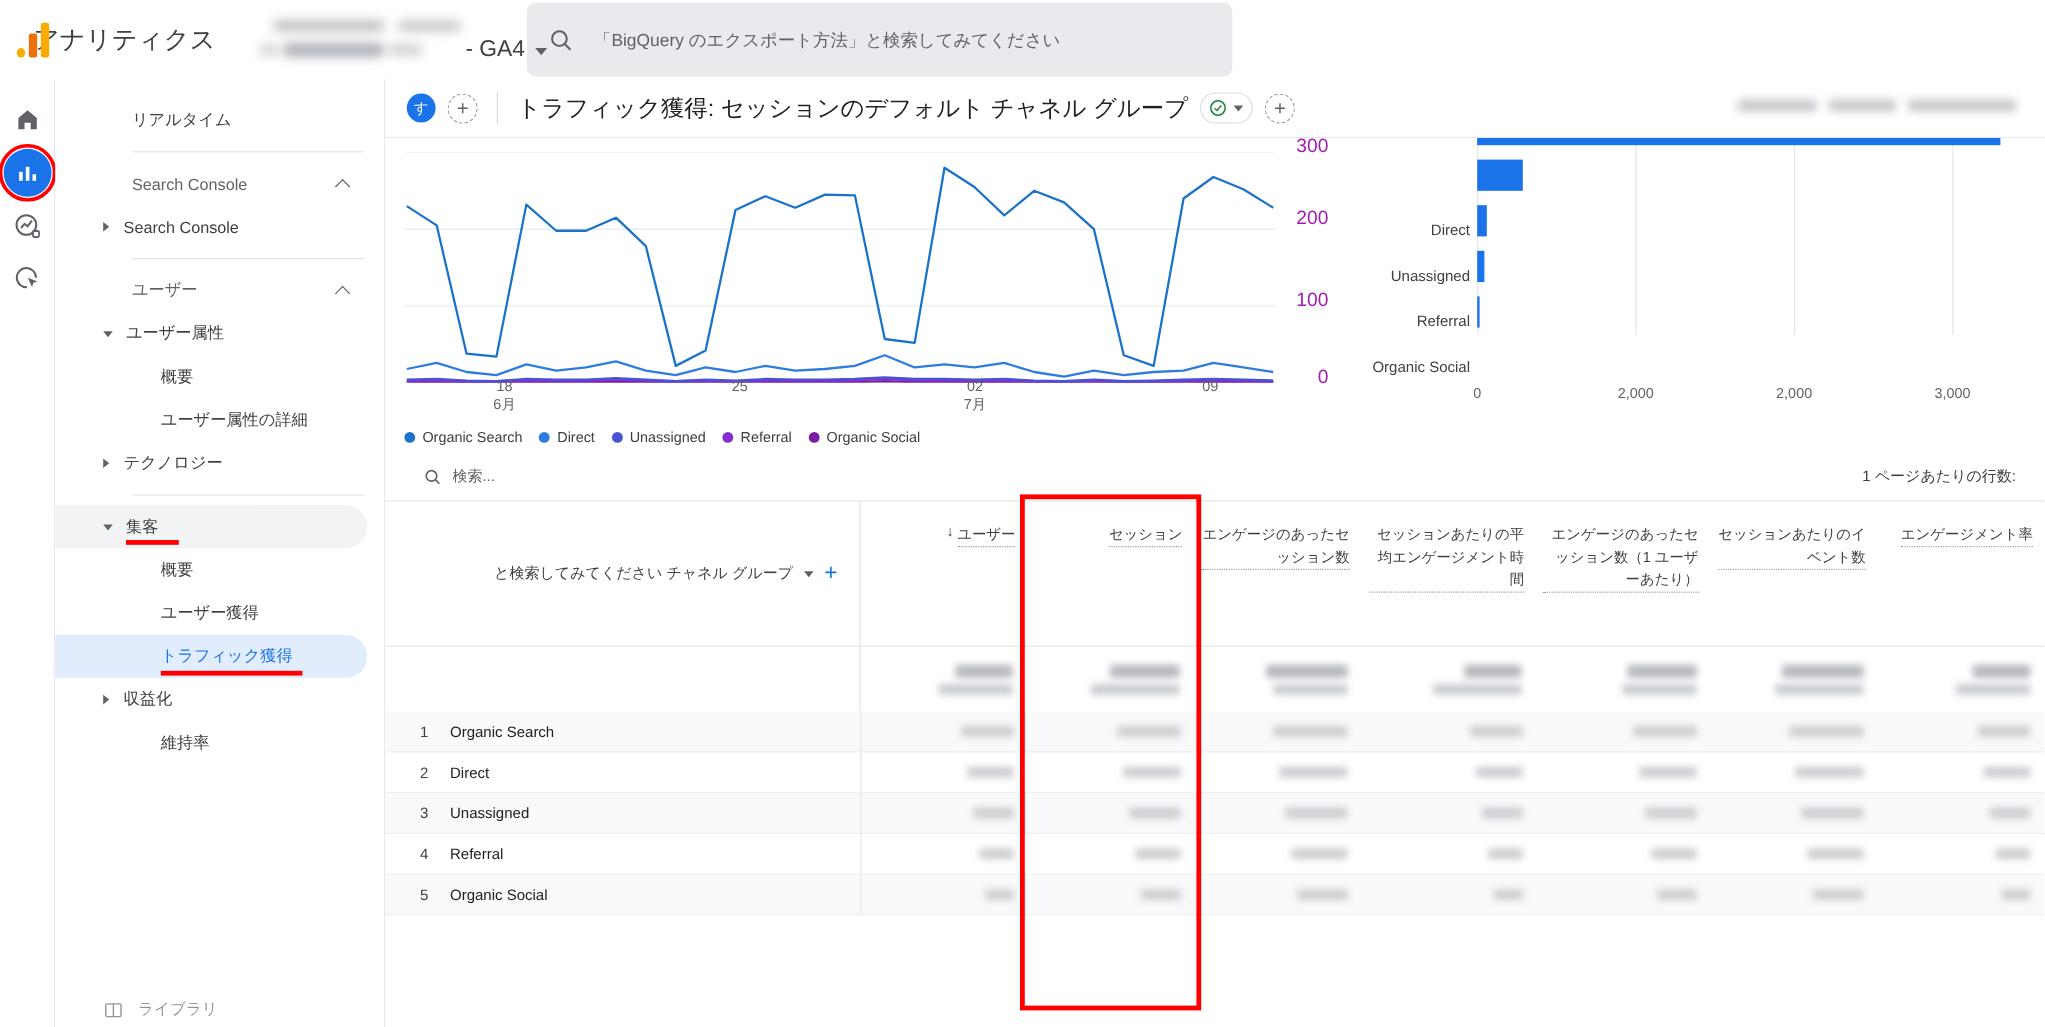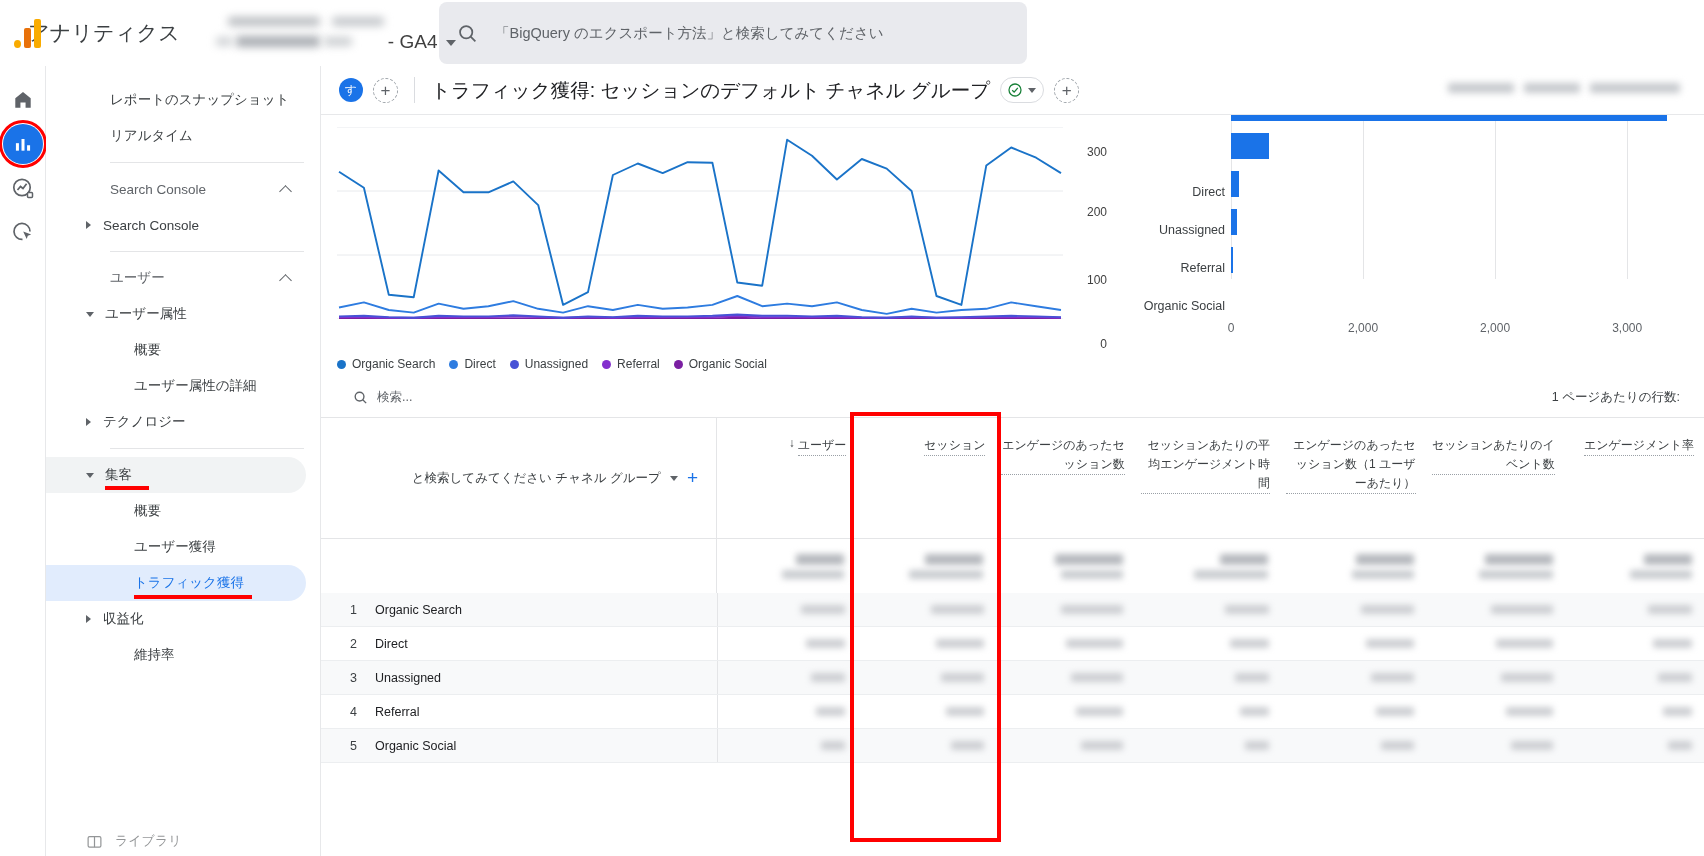--- a/index.html
+++ b/index.html
@@ -72,21 +72,21 @@
   .blur-right span.r2{left:76px;width:56px;}
   .blur-right span.r3{left:142px;width:90px;}
 
   .panel{flex:1;overflow:hidden;background:#fff;border-top:1px solid #e7e8ea;display:flex;flex-direction:column;}
 
   
   .charts{height:262px;min-height:262px;display:flex;padding:4px 0 0 0;}
   .linechart{width:792px;min-width:792px;position:relative;padding:8px 0 0 16px;}
   .svgwrap{position:relative;}
   .yticks{position:absolute;left:726px;top:4px;width:60px;height:188px;}
-  .yticks div{position:absolute;right:0;font-size:12px;color:#404040;transform:translateY(-50%);margin-top:29px;}
+  .yticks div{position:absolute;right:0;font-size:16px;color:#a21caf;transform:translateY(-50%);}
   .xticks{position:absolute;left:16px;top:196px;width:726px;height:40px;}
   .xticks div{position:absolute;font-size:12px;color:#5f6368;text-align:center;transform:translateX(-50%);line-height:15px;}
   .legend{position:absolute;left:16px;top:238px;display:flex;gap:14px;align-items:center;}
   .lg{display:flex;align-items:center;gap:6px;font-size:12px;color:#3c4043;white-space:nowrap;cursor:pointer;}
   .dot{width:9px;height:9px;border-radius:50%;display:block;}
 
   .barchart{flex:1;position:relative;padding-top:8px;}
   .barlabels{position:absolute;left:8px;top:8px;width:104px;}
   .barlabels div{position:absolute;right:0;font-size:12.5px;color:#3c4043;transform:translateY(-50%);white-space:nowrap;}
   .barplot{position:absolute;left:118px;top:8px;right:24px;height:190px;}
@@ -192,23 +192,20 @@
         <svg width="24" height="24" viewBox="0 0 24 24">
           <path d="M19 11.5a8 8 0 1 0-7.5 7.9" fill="none" stroke="#5f6368" stroke-width="1.7"></path>
           <path d="M12.2 11.4l8 3.2-3.4 1.1-1.1 3.4z" fill="#5f6368"></path>
         </svg>
       </div>
     </div>
 
     <div class="nav">
       <div class="nav-scroll">
         <div class="nav-item l0">
-          <span>レポートのスナップショット</span>
-        </div>
-        <div class="nav-item l0">
           <span>リアルタイム</span>
         </div>
         <div class="nav-sep"></div>
 
         <div class="nav-item sec">
           <span>Search Console</span>
           <span class="chev-up"></span>
         </div>
         <div class="nav-item grp">
           <span class="tri-r"></span>
@@ -312,20 +309,26 @@
                   <polyline points="2.0,180.5 26.9,175.4 51.8,183.0 76.7,185.6 101.6,176.6 126.5,181.8 151.4,179.2 176.3,174.1 201.2,181.8 226.1,185.6 251.0,179.2 275.9,183.0 300.8,177.9 325.7,181.8 350.6,180.5 375.4,177.9 400.3,169.0 425.2,179.2 450.1,176.6 475.0,179.2 499.9,175.4 524.8,183.0 549.7,186.9 574.6,181.8 599.5,185.6 624.4,183.0 649.3,181.8 674.2,175.4 699.1,179.2 724.0,183.0" fill="none" stroke="#2e7ce0" stroke-width="1.9" stroke-linejoin="round"></polyline>
                   <polyline points="2.0,44.8 26.9,60.8 51.8,167.7 76.7,170.2 101.6,43.5 126.5,65.3 151.4,65.3 176.3,54.4 201.2,78.1 226.1,177.9 251.0,165.1 275.9,48.0 300.8,36.5 325.7,46.1 350.6,35.2 375.4,35.8 400.3,155.5 425.2,158.7 450.1,12.8 475.0,28.8 499.9,52.5 524.8,32.0 549.7,41.6 574.6,64.0 599.5,169.0 624.4,177.9 649.3,38.4 674.2,20.5 699.1,30.7 724.0,46.1" fill="none" stroke="#1a73c8" stroke-width="1.9" stroke-linejoin="round"></polyline>
                 </svg>
             </div>
             <div class="yticks" id="lineY">
                 <div style="top: 192px;">0</div>
                 <div style="top: 128px;">100</div>
                 <div style="top: 60px;">200</div>
                 <div style="top: 0px;">300</div>
               </div>
+            <div class="xticks" id="lineX">
+                <div style="left: 83.49px;">18<br>6月</div>
+                <div style="left: 279.51px;">25</div>
+                <div style="left: 475.53px;">02<br>7月</div>
+                <div style="left: 671.55px;">09</div>
+              </div>
             <div class="legend" id="lineLegend">
                 <div class="lg">
                   <span class="dot" style="background:#1a73c8"></span>
                   <span>Organic Search</span>
                 </div>
                 <div class="lg">
                   <span class="dot" style="background:#2e7ce0"></span>
                   <span>Direct</span>
                 </div>
                 <div class="lg">

